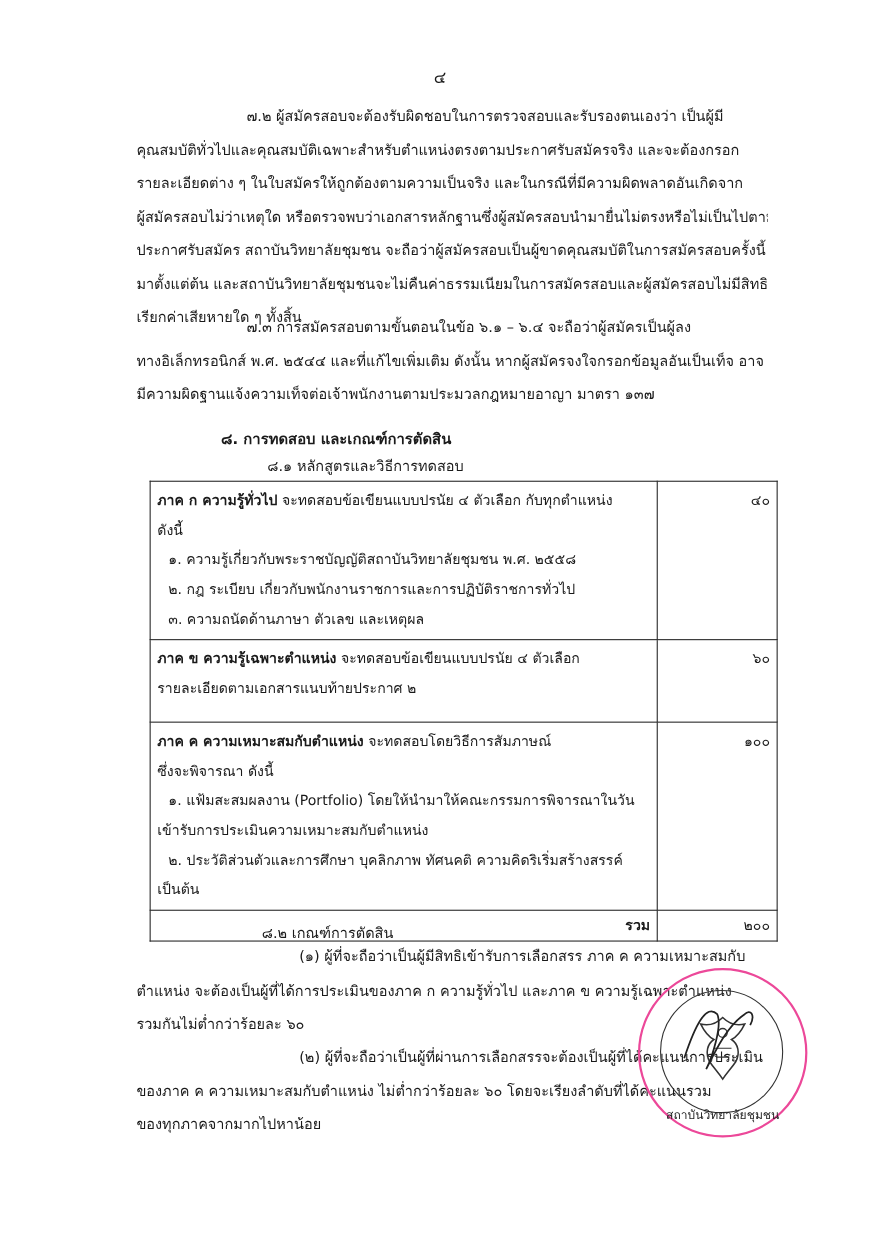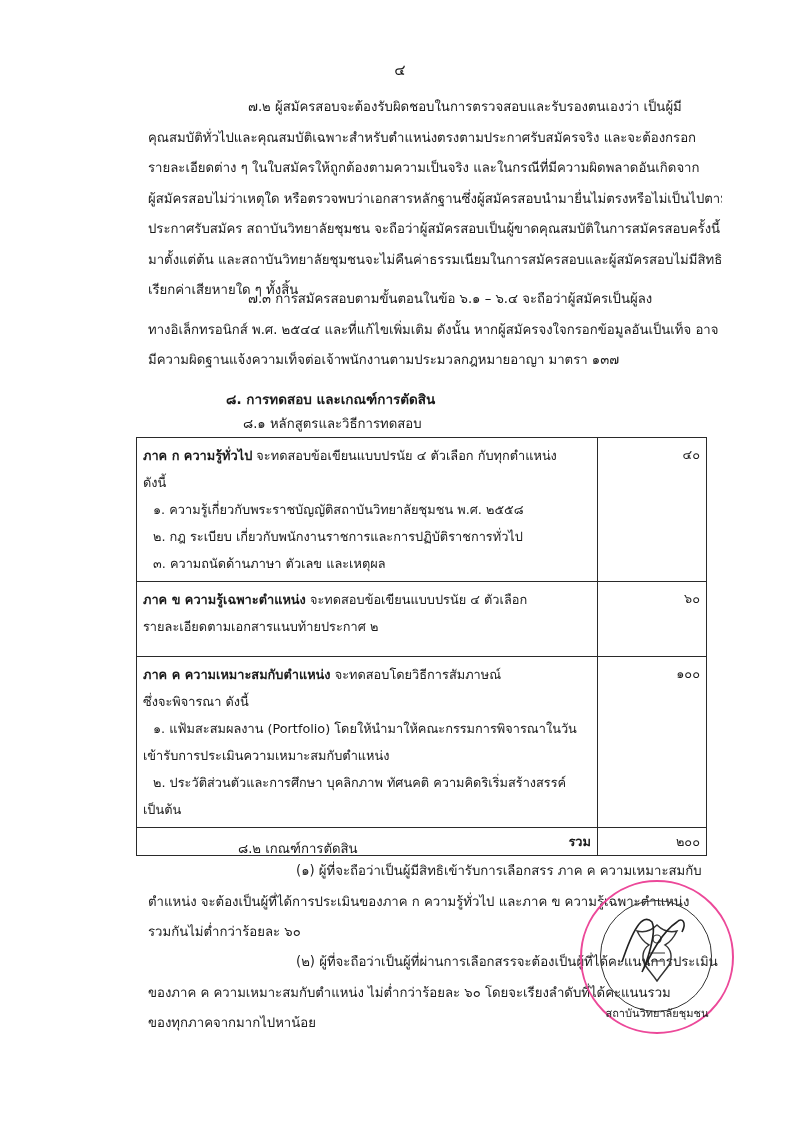--- a/index.html
+++ b/index.html
@@ -7,25 +7,25 @@
     width: 800px; height: 1131px; position: relative; overflow: hidden;
     font-family: "DejaVu Sans", "Liberation Sans", sans-serif;
     color: #1a1a1a;
   }
   .page-number {
     position: absolute; top: 58px; left: 0; width: 800px; text-align: center;
     font-size: 15px;
   }
   .para {
     position: absolute; left: 124px; width: 574px;
-    font-size: 13.2px; line-height: 30.5px; text-align: justify; margin-left: 24px;
+    font-size: 13.2px; line-height: 30.5px; text-align: justify;
   }
   .line { display: block; white-space: nowrap; overflow: hidden; }
   .heading {
-    position: absolute; left: 226px; font-size: 13.5px; font-weight: bold;
+    position: absolute; left: 201px; font-size: 13.5px; font-weight: bold;
   }
   .subheading { position: absolute; left: 243px; font-size: 13.2px; }
   table.exam {
     position: absolute; left: 136px; top: 437px; width: 571px;
     border-collapse: collapse; font-size: 12.8px;
   }
   table.exam td, table.exam th {
     border: 1.3px solid #2a2a2a; vertical-align: top; padding: 0 6px;
   }
   table.exam th { height: 40px; vertical-align: middle; font-weight: bold; }

